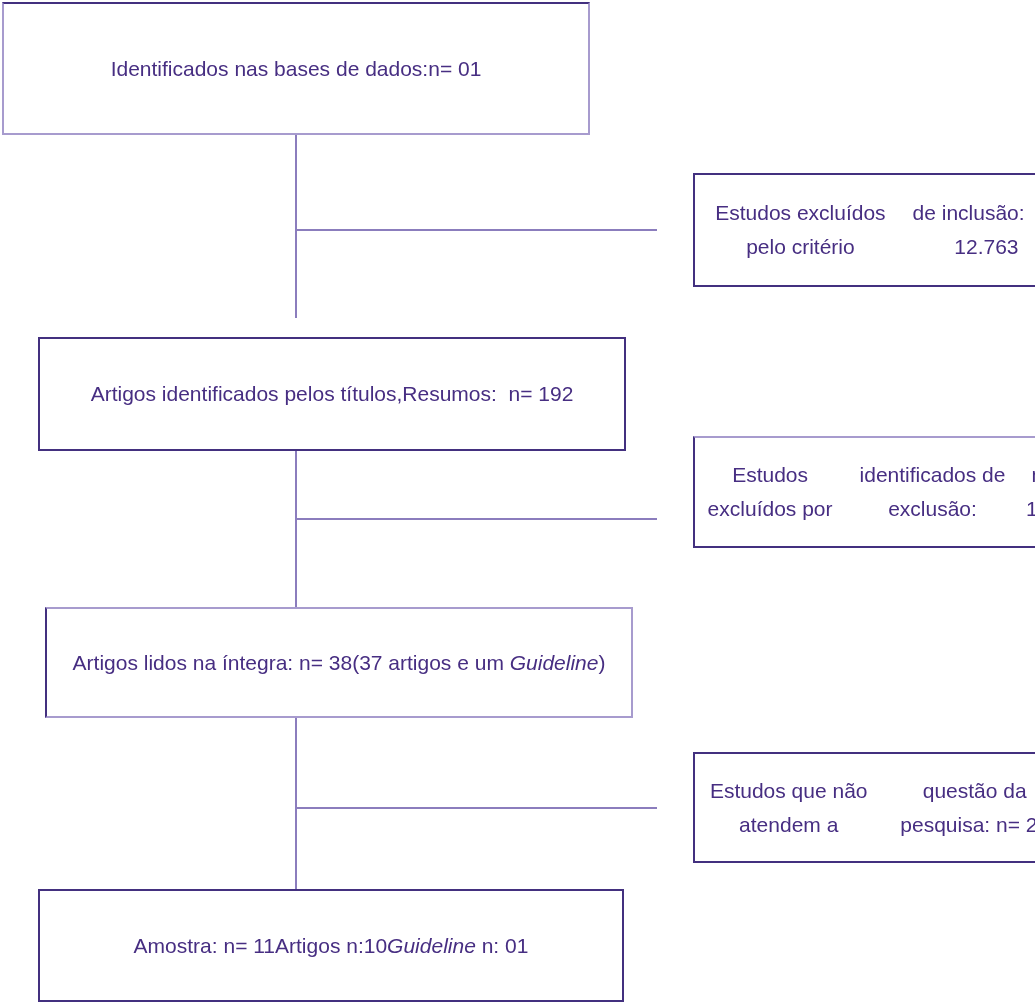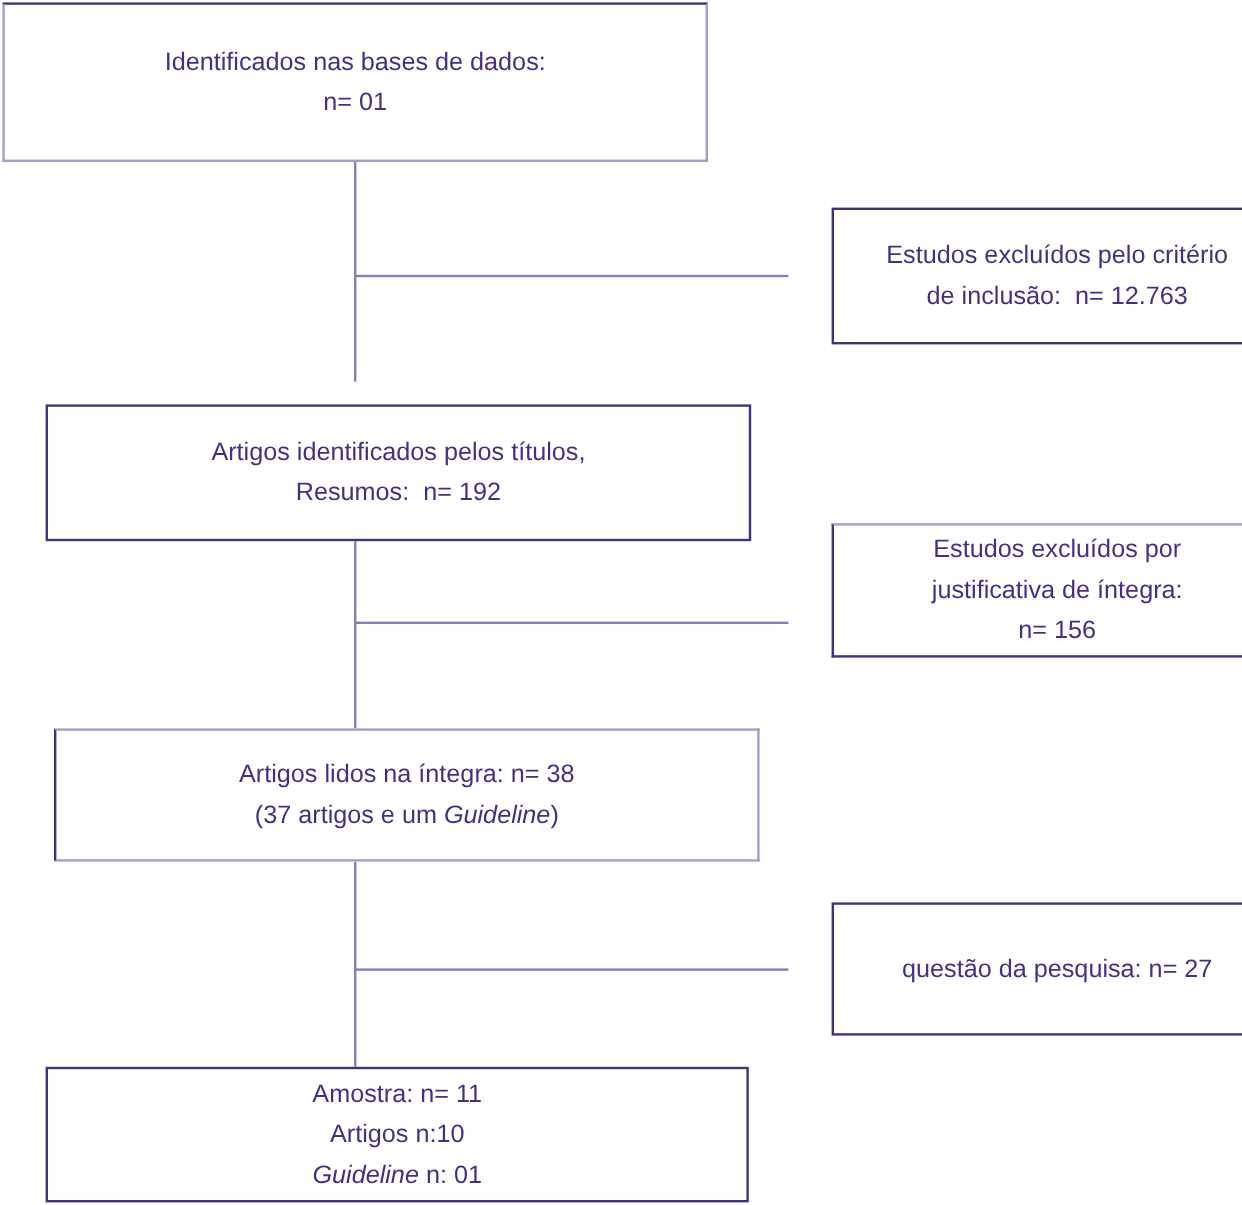--- a/index.html
+++ b/index.html
@@ -17,21 +17,21 @@
     background: var(--bg);
     font-family: "Liberation Sans", sans-serif;
     color: var(--text-color);
     overflow: hidden;
   }
   .box {
     position: absolute;
     box-sizing: border-box;
     background: var(--bg);
     display: flex;
-    flex-direction: column;
+    flex-direction: row;
     justify-content: center;
     align-items: center;
     text-align: center;
     font-size: 21px;
     line-height: 34px;
   }
   .b-dark  { border: 2px solid var(--border-dark); margin-left: 36px; }
   .b-light { border: 2px solid var(--border-light); }
   .top-dark  { border-top-color: var(--border-dark); }
   .top-light { border-top-color: var(--border-light); }
@@ -64,30 +64,31 @@
     <div class="line">de inclusão:  n= 12.763</div>
   </div>
 
   <div class="box b-dark" style="left:2px; top:337px; width:588px; height:114px;">
     <div class="line">Artigos identificados pelos títulos,</div>
     <div class="line">Resumos:  n= 192</div>
   </div>
 
   <div class="box b-dark top-light" style="left:657px; top:436px; width:376px; height:112px;">
     <div class="line">Estudos excluídos por</div>
-    <div class="line">justificativa de íntegra:</div>
+    <div class="line">identificados de exclusão:</div>
     <div class="line">n= 156</div>
   </div>
 
   <div class="box b-light left-dark" style="left:2px; top:607px; width:588px; height:111px;margin-left:43px;">
     <div class="line">Artigos lidos na íntegra: n= 38</div>
     <div class="line"><span>(37 artigos e um </span><i>Guideline</i><span>)</span></div>
   </div>
 
   <div class="box b-dark" style="left:657px; top:752px; width:376px; height:111px;">
+    <div class="line">Estudos que não atendem a</div>
     <div class="line">questão da pesquisa: n= 27</div>
   </div>
 
   <div class="box b-dark" style="left:2px; top:889px; width:586px; height:113px;">
     <div class="line">Amostra: n= 11</div>
     <div class="line">Artigos n:10</div>
     <div class="line"><i>Guideline</i><span> n: 01</span></div>
   </div>
 
 </div>

